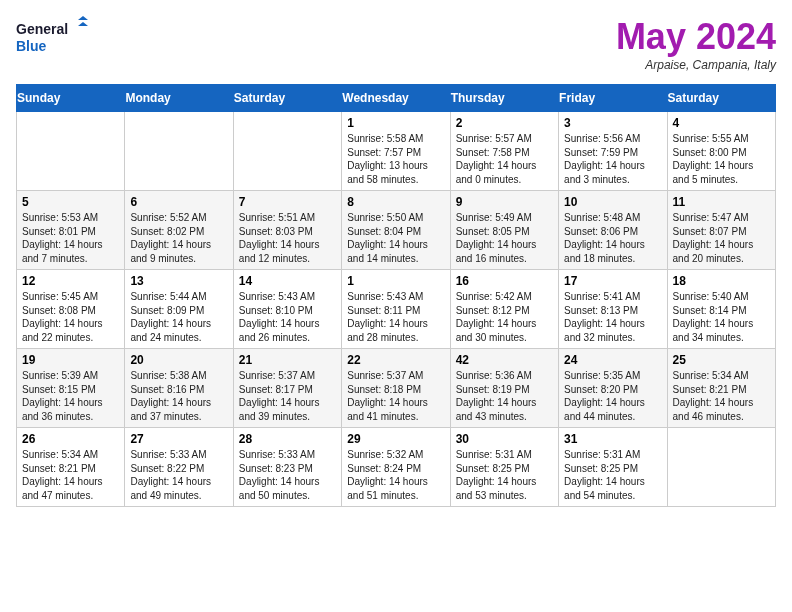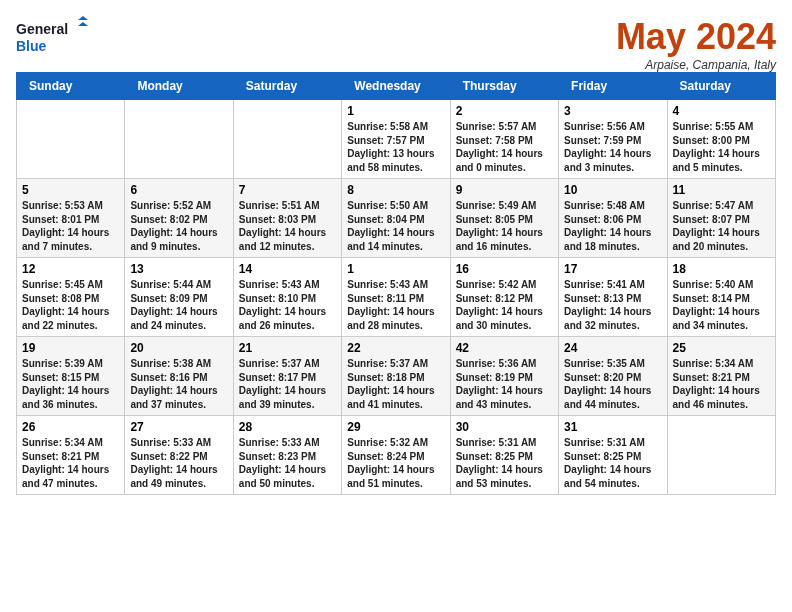--- a/index.html
+++ b/index.html
@@ -7,49 +7,49 @@
       font-family: Arial, sans-serif;
       background: #fff;
       width: 792px;
       min-height: 612px;
       padding: 16px;
     }
     .header {
       display: flex;
       justify-content: space-between;
       align-items: flex-start;
-      margin-bottom: 0;
+      margin-bottom: 12px;
     }
     .logo {
       display: flex;
       align-items: center;
       gap: 4px;
     }
     .title-area {
       text-align: right;
     }
     .month-title {
       font-size: 36px;
       font-weight: bold;
-      color: #c2410c;
+      color: #a21caf;
     }
     .location {
       font-size: 12px;
       color: #333;
       font-style: italic;
     }
     .calendar {
       width: 100%;
       border-collapse: collapse;
       font-size: 11px;
     }
     .calendar th {
       background: #1565c0;
       color: #fff;
-      padding: 6px 12px;
+      padding: 6px 0;
       text-align: left;
       font-size: 12px;
       font-weight: bold;
       border: 1px solid #1565c0;
       margin-top: 19px;
     }
     .calendar td {
       border: 1px solid #ccc;
       vertical-align: top;
       padding: 4px 5px;
@@ -63,21 +63,20 @@
     .day-number {
       font-weight: bold;
       font-size: 12px;
       margin-bottom: 2px;
       color: #000;
     }
     .day-info {
       font-size: 10px;
       color: #222;
       line-height: 1.35;
-      font-weight: bold;
     }
     .empty-cell {
       background: #fff !important;
     }
     tr:nth-child(even) .empty-cell {
       background: #f5f5f5 !important;
     }
   </style>
 </head>
 <body>

